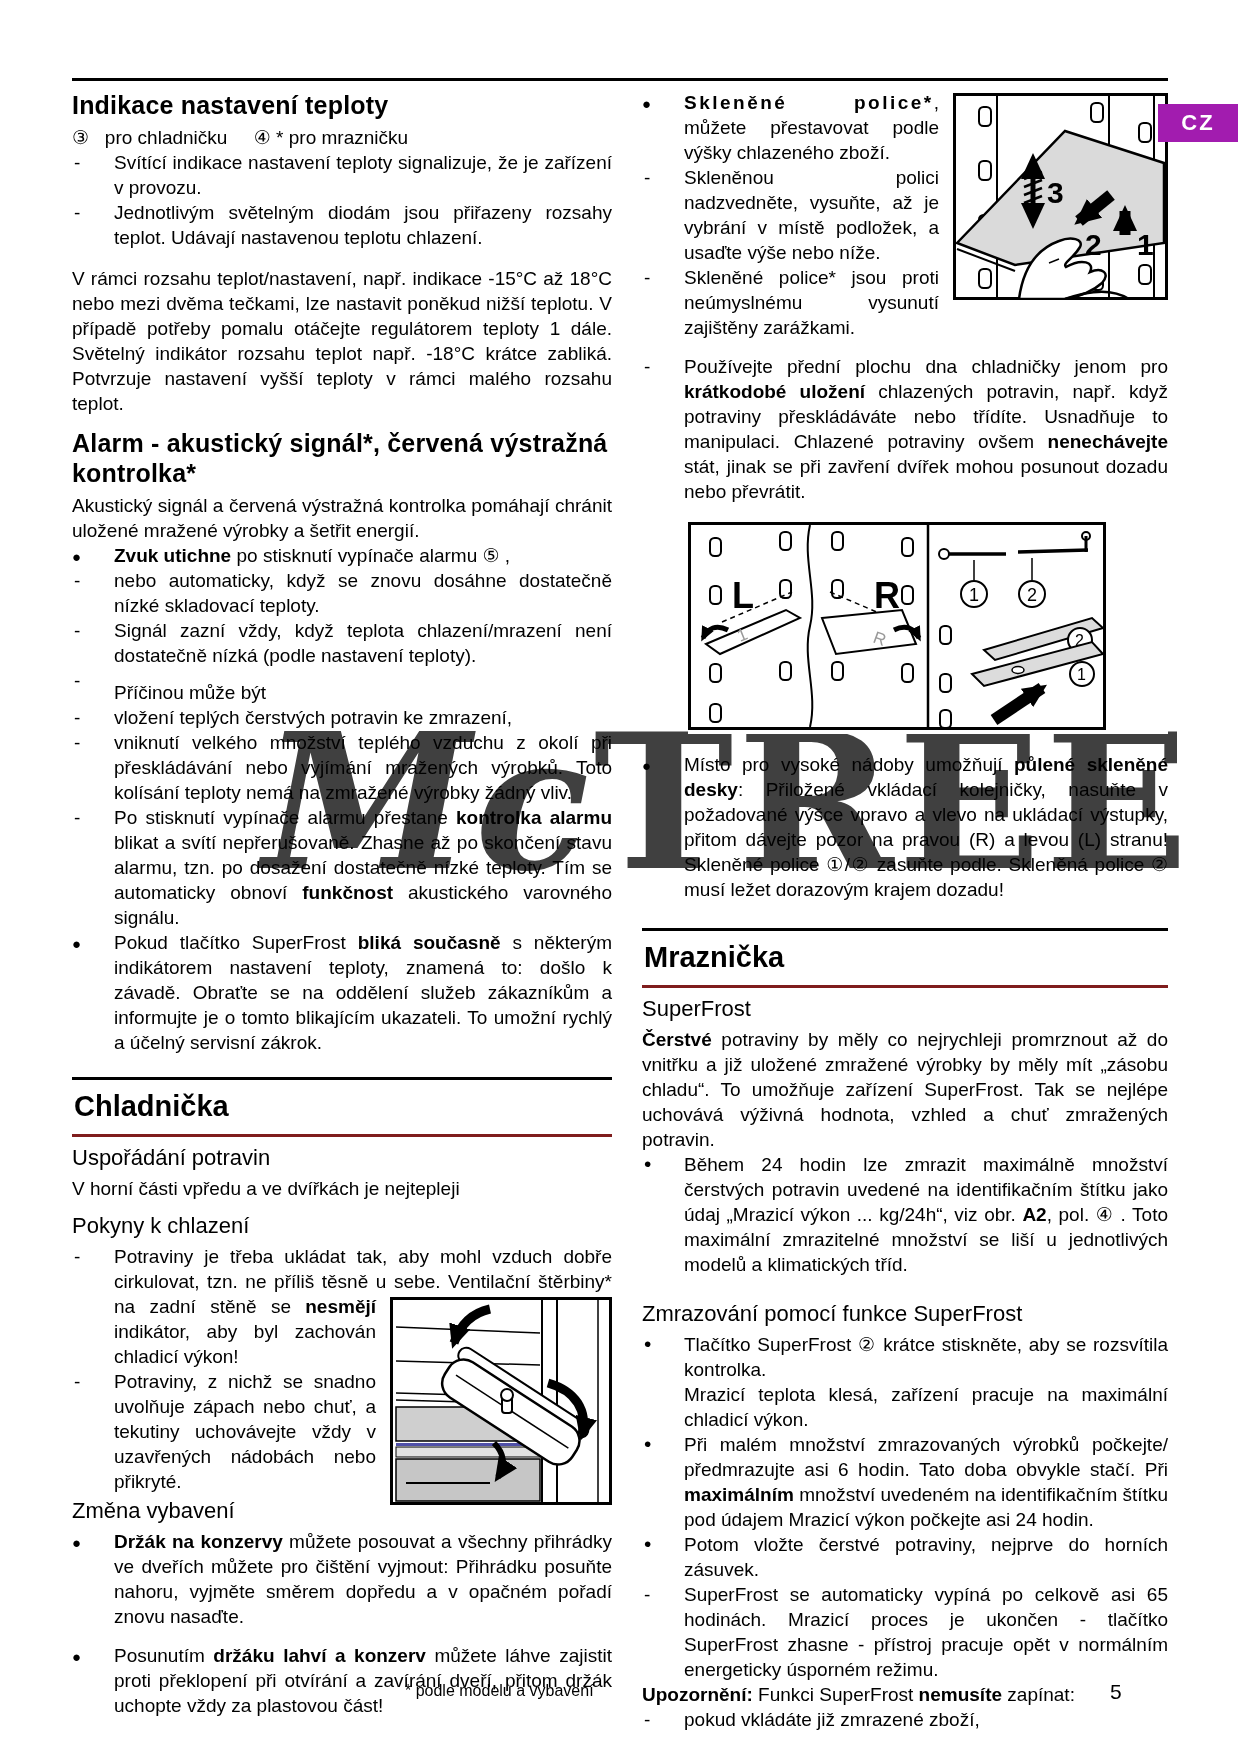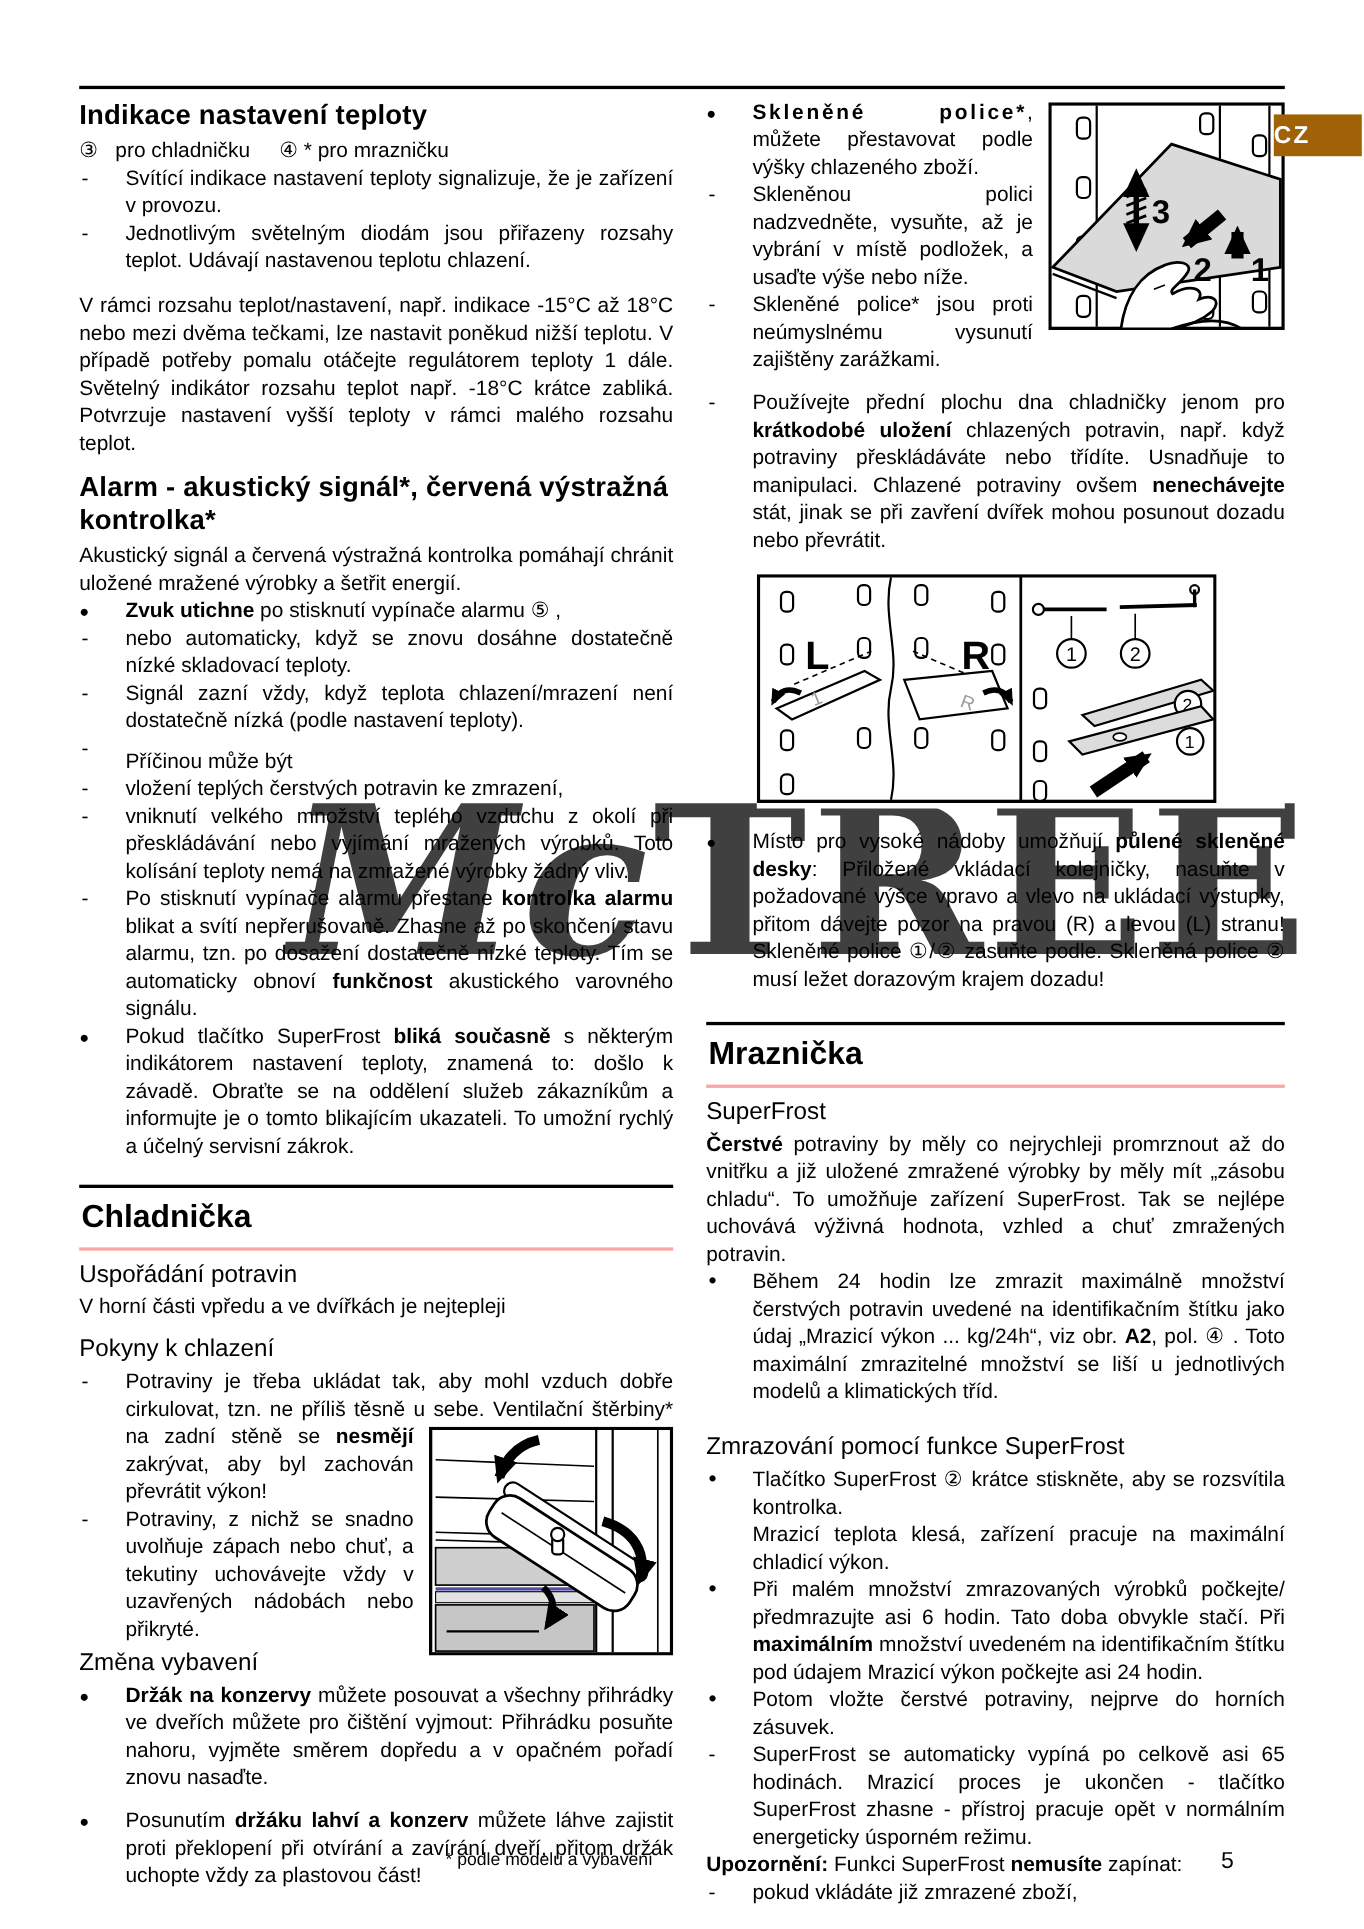--- a/index.html
+++ b/index.html
@@ -9,34 +9,34 @@
   .watermark{position:absolute;left:263px;top:708px;z-index:0;font-family:"DejaVu Serif",serif;
              font-weight:bold;font-size:188px;line-height:1;color:#404040;letter-spacing:4px;white-space:nowrap;}
   .watermark .wm-left{font-style:italic;}
   .col{position:absolute;top:90px;z-index:1;}
   .col-left{left:72px;width:540px;}
   .col-right{left:642px;width:526px;}
   .para,.item{font-size:19px;line-height:25px;text-align:justify;}
   .h2{font-size:25px;line-height:30px;font-weight:700;margin:0 0 5px;letter-spacing:0.2px;}
   .h3{font-size:22px;line-height:26px;font-weight:400;margin:4px 0 5px;}
   .section{font-size:29px;line-height:34px;font-weight:700;border-top:3px solid #000;
-           border-bottom:3px solid #fca5a5;padding:9px 2px 11px;margin:0 0 8px;}
+           border-bottom:3px solid #7f1d1d;padding:9px 2px 11px;margin:0 0 8px;}
   .item{position:relative;padding-left:42px;}
   .item.plain{padding-left:42px;}
   .item .marker{position:absolute;left:2px;top:0;}
   .item.dot .marker{font-size:15px;top:1px;left:0px;}
   .item.bullet .marker{font-size:21px;left:2px;top:-1px;}
   .b{font-weight:700;}
   .ls{letter-spacing:2.5px;}
   .gap{width:100%;}
   .fig{background:#fff;}
   .fig-float-right{float:right;margin:3px 0 10px 14px;}
   .fig-block{margin:8px 0 4px 46px;}
-  .cz-tab{position:absolute;left:1158px;top:104px;width:80px;height:38px;background:#a16207;
-          color:#fff;display:flex;align-items:center;justify-content:flex-start;font-size:22px;
+  .cz-tab{position:absolute;left:1158px;top:104px;width:80px;height:38px;background:#a21caf;
+          color:#fff;display:flex;align-items:center;justify-content:center;font-size:22px;
           font-weight:700;letter-spacing:2px;z-index:3;}
   .footer-note{position:absolute;left:405px;top:1682px;font-size:16px;z-index:2;}
   .page-number{position:absolute;left:1110px;top:1680px;font-size:21px;z-index:2;}
   svg text{font-family:"Liberation Sans",sans-serif;}
 </style>
 </head>
 <body>
 
 <div class="page">
 
@@ -98,21 +98,21 @@
     <rect x="46" y="82" width="152" height="16" rx="8" fill="#fff" stroke="#000" stroke-width="2"></rect>
     <rect x="46" y="92" width="152" height="42" rx="17" fill="#fff" stroke="#000" stroke-width="2.5"></rect>
     <line x1="56" y1="112" x2="190" y2="112" stroke="#000" stroke-width="1.5"></line>
   </g>
   <rect x="112" y="100" width="10" height="16" rx="3" fill="#fff" stroke="#000" stroke-width="2"></rect>
   <circle cx="117" cy="98" r="6" fill="#fff" stroke="#000" stroke-width="2"></circle>
   <path d="M100,12 C82,16 70,28 64,46" fill="none" stroke="#000" stroke-width="9" marker-end="url(#mc-big)"></path>
   <path d="M158,86 C186,94 198,114 192,138" fill="none" stroke="#000" stroke-width="9" marker-end="url(#mc-big)"></path>
   <path d="M104,146 C114,156 116,168 108,180" fill="none" stroke="#000" stroke-width="6" marker-end="url(#mc-big)"></path>
 </svg>
-</div><span>stěně se </span><span class="b">nesmějí</span><span> zakrývat, aby byl zachován převrátit výkon!</span></span></div>
+</div><span>stěně se </span><span class="b">nesmějí</span><span> indikátor, aby byl zachován chladicí výkon!</span></span></div>
       <div class="item dash"><span class="marker">-</span><span><span>Potraviny, z nichž se snadno uvolňuje zápach nebo chuť, a tekutiny uchovávejte vždy v uzavřených nádobách nebo přikryté.</span></span></div>
       <div class="h3"><span>Změna vybavení</span></div>
       <div class="item dot"><span class="marker">●</span><span><span class="b">Držák na konzervy</span><span> můžete posouvat a všechny přihrádky ve dveřích můžete pro čištění vyjmout: Přihrádku posuňte nahoru, vyjměte směrem dopředu a v opačném pořadí znovu nasaďte.</span></span></div>
       <div class="gap" style="height: 14px;"></div>
       <div class="item dot"><span class="marker">●</span><span><span>Posunutím </span><span class="b">držáku lahví a konzerv</span><span> můžete láhve zajistit proti překlopení při otvírání a zavírání dveří, přitom držák uchopte vždy za plastovou část!</span><br></span></div>
     </div>
   <div class="col col-right">
       <div class="item dot"><span class="marker">●</span><span><div class="fig fig-float-right">
 <svg width="215" height="207" viewBox="0 0 215 207">
   <defs>

